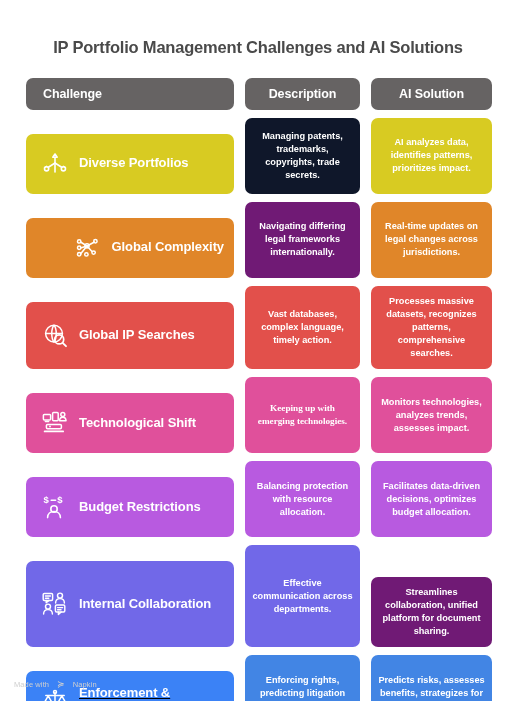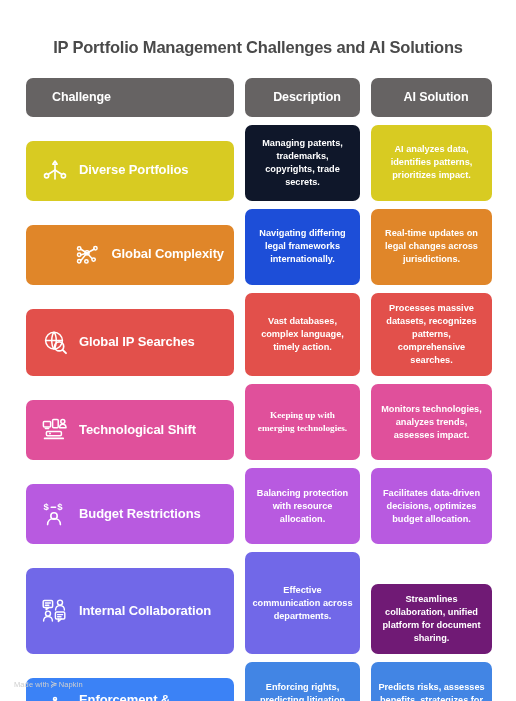--- a/index.html
+++ b/index.html
@@ -41,22 +41,21 @@
     display: flex;
     align-items: center;
   }
   .col-challenge { width: 208px; flex: 0 0 208px; }
   .col-desc      { width: 115px; flex: 0 0 115px; }
   .col-ai        { width: 121px; flex: 0 0 121px; }
 
   
   .header-row .cell {
     background: #666363;
-    height: 39px;
-    padding-left: 9px;
+    height: 32px;
   }
   .header-row .hdr-text {
     color: #ffffff;
     font-size: 12.5px;
     font-weight: bold;
     letter-spacing: -0.1px;
     width: 100%;
   }
   .header-row .col-challenge .hdr-text { padding-left: 17px; text-align: left; }
   .header-row .col-desc .hdr-text,
@@ -99,21 +98,21 @@
     width: 100%;
   }
 
   
   .footer {
     position: absolute;
     left: 14px;
     bottom: 12px;
     display: flex;
     align-items: flex-end;
-    gap: 1px;
+    gap: 8px;
     color: #cfcfcf;
     font-size: 7.5px;
     letter-spacing: 0.1px;
   }
   .footer .napkin-mark {
     display: inline-block;
     line-height: 1;
     font-size: 9px;
     color: #cfcfcf;
   }
@@ -173,21 +172,21 @@
       <circle cx="5.2" cy="7.4" r="1.7"></circle>
       <circle cx="21.4" cy="7.2" r="1.7"></circle>
       <circle cx="5.2" cy="13.8" r="1.7"></circle>
       <circle cx="5.2" cy="20.2" r="1.7"></circle>
       <circle cx="12.4" cy="20.4" r="1.7"></circle>
       <circle cx="19.6" cy="18.6" r="1.7"></circle>
     </svg>
           </span>
           <span class="challenge-label">Global Complexity</span>
         </div>
-        <div class="cell col-desc" style="background: #1d4ed8;">
+        <div class="cell col-desc" style="background: #701a75;">
           <div class="cell-text">Navigating differing legal frameworks internationally.</div>
         </div>
         <div class="cell col-ai" style="background: rgb(224, 134, 41);">
           <div class="cell-text">Real-time updates on legal changes across jurisdictions.</div>
         </div>
       </div>
       <div class="row body-row">
         <div class="cell col-challenge" style="background: rgb(226, 80, 75);">
           <span class="challenge-icon">
             <svg width="28" height="28" viewBox="0 0 28 28" fill="none" stroke="#fff" stroke-width="1.5" stroke-linecap="round" stroke-linejoin="round">

